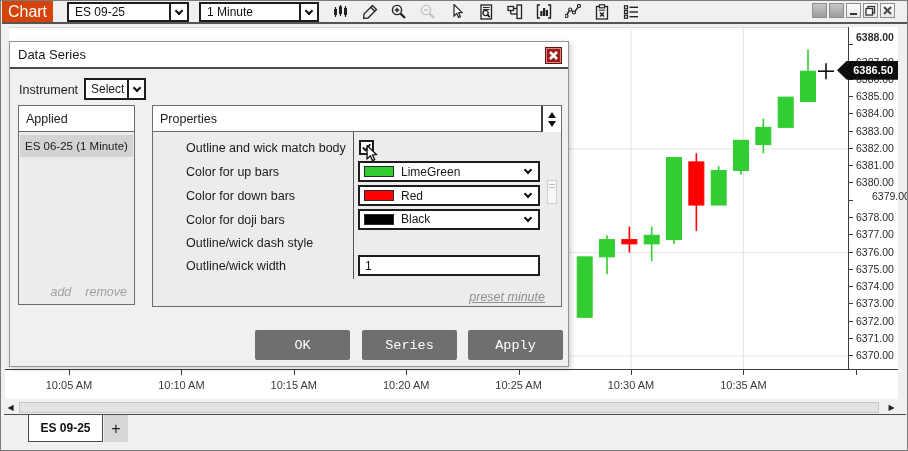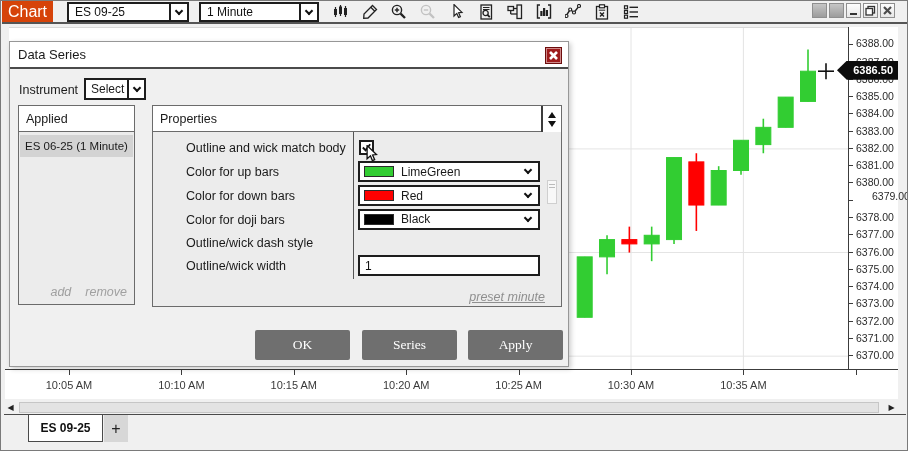--- a/index.html
+++ b/index.html
@@ -76,21 +76,21 @@
     display:flex;align-items:center;padding:0 4px;font-size:12px;gap:7px;}
   .ctrl-combo .chevr{margin-left:auto;margin-right:3px;}
   .swatch{width:30px;height:11px;border:1px solid #2b2b2b;flex:none;}
   .ctrl-input{position:absolute;left:205px;top:0;width:182px;height:21px;background:#fff;border:2px solid #1d1d1d;
     font-size:12px;padding-left:5px;font-family:"Liberation Sans",sans-serif;color:#111;}
   .pg-scroll{position:absolute;right:4px;top:74px;width:10px;height:24px;background:#f8f8f8;border:1px solid #cfcfcf;}
   .pg-scroll::before{content:"";position:absolute;left:1px;right:1px;top:3px;height:5px;
     background:repeating-linear-gradient(#bbb 0 1px,transparent 1px 3px);}
   .preset{position:absolute;right:16px;top:184px;font-style:italic;color:#8f8f8f;text-decoration:underline;}
   .dlg-btn{position:absolute;top:288px;width:95px;height:30px;background:#6f6f6f;color:#fff;border:none;border-radius:2px;
-    font-size:13.5px;font-family:Liberation Serif, serif;display:flex;align-items:center;justify-content:center;}
+    font-size:13.5px;font-family:Liberation Mono, monospace;display:flex;align-items:center;justify-content:center;}
   .cursor-arrow{position:absolute;left:212px;top:8px;z-index:2;}
 </style>
 </head>
 <body>
 
 <div class="window">
 
   <div class="toolbar">
     <div class="chart-tab">
         <span>Chart</span>
@@ -269,21 +269,21 @@
         <rect x="769.1700000000001" y="69.11" width="15" height="30.222499999999997" fill="#32CD32" stroke="#32CD32"></rect>
         <line x1="799" y1="21.6175" x2="799" y2="73.4275" stroke="#32CD32" stroke-width="1.6"></line>
         <rect x="791.5" y="43.205" width="15" height="30.222499999999997" fill="#32CD32" stroke="#32CD32"></rect>
         <line x1="809" y1="43.205" x2="825" y2="43.205" stroke="#111" stroke-width="1.6"></line>
         <line x1="817" y1="35.205" x2="817" y2="51.205" stroke="#111" stroke-width="1.6"></line>
       </svg>
   </div>
 
   <div class="price-axis" id="price-axis">
       <div class="price-tick" style="top: 17.3px;"></div>
-      <div class="price-label" style="top: 10px;">6388.00</div>
+      <div class="price-label" style="top: 4px; font-weight: bold;">6388.00</div>
       <div class="price-tick" style="top: 34.57px;"></div>
       <div class="price-label" style="top: 28.57px;">6387.00</div>
       <div class="price-tick" style="top: 51.84px;"></div>
       <div class="price-label" style="top: 45.84px;">6386.00</div>
       <div class="price-tick" style="top: 69.11px;"></div>
       <div class="price-label" style="top: 63.11px;">6385.00</div>
       <div class="price-tick" style="top: 86.38px;"></div>
       <div class="price-label" style="top: 80.38px;">6384.00</div>
       <div class="price-tick" style="top: 103.65px;"></div>
       <div class="price-label" style="top: 97.65px;">6383.00</div>

